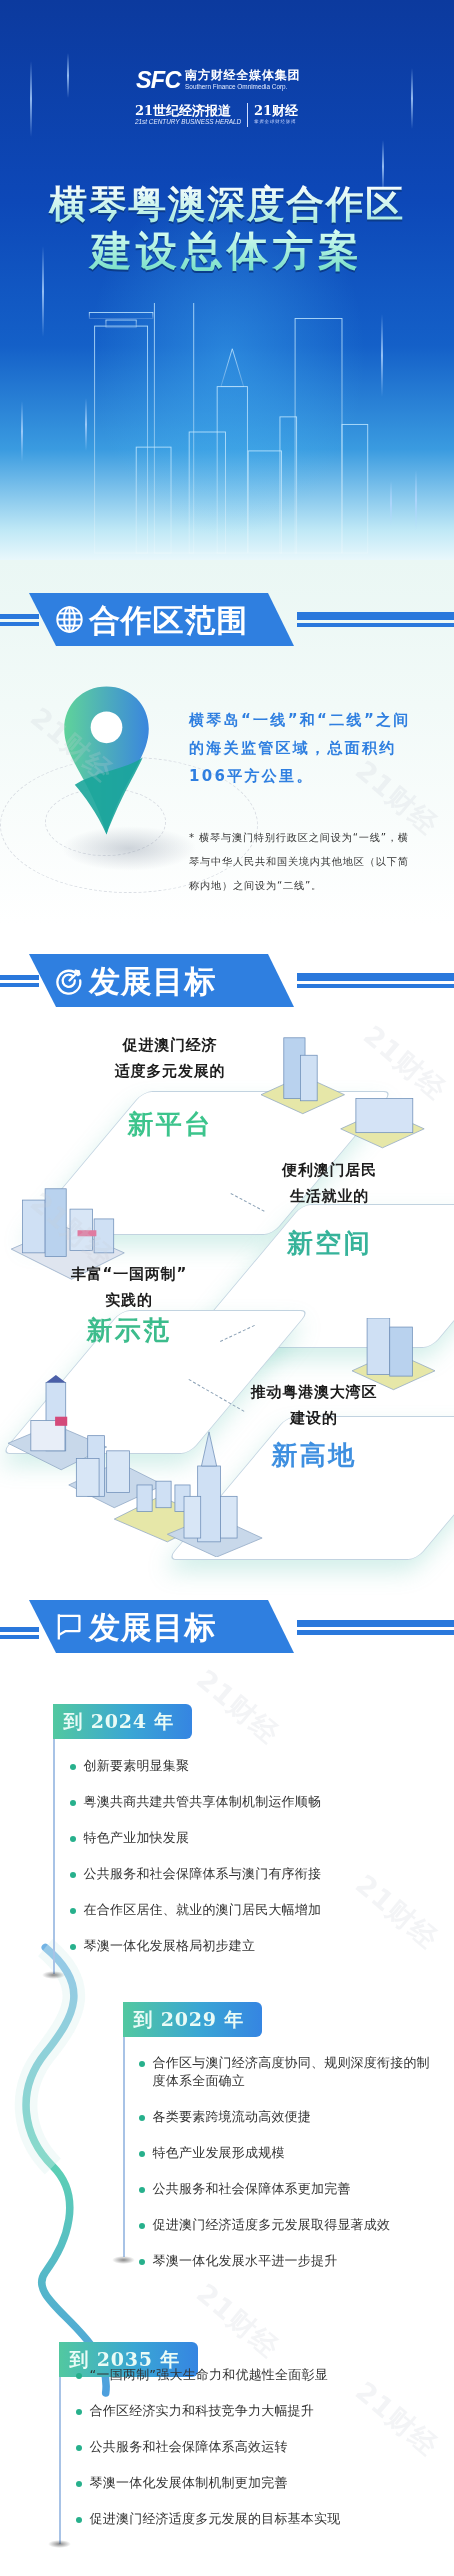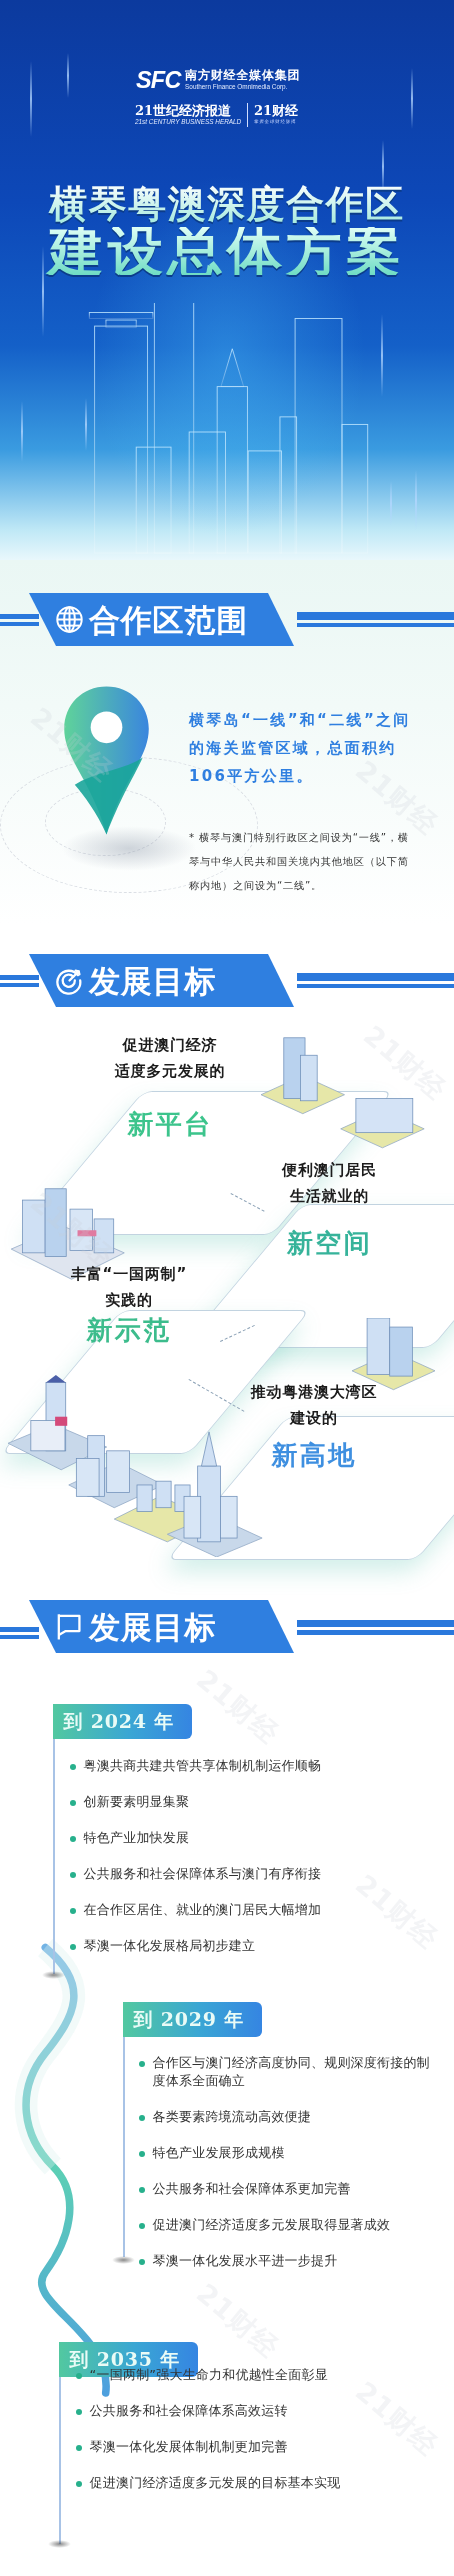--- a/index.html
+++ b/index.html
@@ -20,21 +20,21 @@
   .herald-row { left: 135px; top: 101px; width: 189px; height: 27px; display: flex; align-items: center; }
   .herald-cn { color: #fff; font-family: "DejaVu Serif", "Liberation Serif", serif; font-weight: bold; font-size: 13px; line-height: 15px; }
   .herald-en { color: #e4ecff; font-family: "Liberation Sans", sans-serif; font-style: italic; font-size: 6.4px; line-height: 8.3px; }
   .herald-sep { width: 0.8px; height: 24px; background: #d0ddff; margin: 0 6px; }
   .c21-cn { color: #fff; font-family: "DejaVu Serif", "Liberation Serif", serif; font-weight: bold; font-size: 13px; line-height: 15px; }
   .c21-sub { color: #c8d6ff; font-size: 4.5px; line-height: 7.6px; letter-spacing: 0.8px; }
   .title1, .title2 { left: 0; width: 454px; text-align: center; font-weight: bold; color: #c8f4ee;
      text-shadow: 0 2.3px 0 #0b3c8a, 0 0 10.6px rgba(120,230,220,0.6); letter-spacing: 1.5px; }
   .title1 { top: 182px; font-size: 38px; line-height: 45px;
      background: linear-gradient(180deg,#ffffff,#9ee8dc); -webkit-background-clip: text; background-clip: text; color: transparent; text-shadow: none; filter: drop-shadow(0 2.3px 0 #0b3c8a); }
-  .title2 { top: 227px; font-size: 55px; line-height: 48px; letter-spacing: 4.5px;
+  .title2 { top: 227px; font-size: 41px; line-height: 48px; letter-spacing: 4.5px;
      background: linear-gradient(180deg,#dffff6,#6fdcc4); -webkit-background-clip: text; background-clip: text; color: transparent; text-shadow: none; filter: drop-shadow(0 2.3px 0 #0b3c8a); }
   .skyline { left: 53px; top: 303px; width: 348px; height: 258px; }
 
   
   .banner { left: 0; width: 454px; height: 55px; }
   .banner .lines-left { position: absolute; left: 0; top: 21px; width: 39px; height: 16.7px; }
   .banner .lines-left i, .banner .lines-right i { display: block; height: 4.5px; background: #2a78dc; margin-bottom: 3px; }
   .banner .lines-right { position: absolute; left: 297px; top: 19px; width: 158px; }
   .banner .lines-right i:first-child { height: 7.6px; }
   .banner .plate { position: absolute; left: 29px; top: 0; width: 265px; height: 53px; background: #2f7fe0;
@@ -325,22 +325,22 @@
     </linearGradient>
   </defs>
   <path d="M60 10 C120 60 100 100 60 150 C20 200 30 260 70 300 C110 340 90 400 60 440 C30 480 150 520 140 600" fill="none" stroke="url(#rib)" stroke-width="10" stroke-linecap="round" opacity="0.85"></path>
   <path d="M60 10 C120 60 100 100 60 150 C20 200 30 260 70 300" fill="none" stroke="#d9f0ee" stroke-width="30" opacity="0.35"></path>
 </svg>
 
 <div class="vline" style="left:53px;top:1739px;height:235px;"></div>
 <div class="vline-cap" style="left:42px;top:1971px;"></div>
 <div class="year-box" style="left:53px;top:1704px;">到 2024 年</div>
 <ul class="goal-list" style="left:70px;top:1757px;width:348px;">
+  <li>创新要素明显集聚</li>
   <li>粤澳共商共建共管共享体制机制运作顺畅</li>
-  <li>创新要素明显集聚</li>
   <li>特色产业加快发展</li>
   <li>公共服务和社会保障体系与澳门有序衔接</li>
   <li>在合作区居住、就业的澳门居民大幅增加</li>
   <li>琴澳一体化发展格局初步建立</li>
 </ul>
 
 <div class="vline" style="left:123px;top:2036px;height:221px;"></div>
 <div class="vline-cap" style="left:112px;top:2256px;"></div>
 <div class="year-box" style="left:123px;top:2002px;">到 2029 年</div>
 <ul class="goal-list" style="left:139px;top:2054px;width:295px;">
@@ -350,20 +350,21 @@
   <li>公共服务和社会保障体系更加完善</li>
   <li>促进澳门经济适度多元发展取得显著成效</li>
   <li>琴澳一体化发展水平进一步提升</li>
 </ul>
 
 <div class="vline" style="left:59px;top:2377px;height:167px;"></div>
 <div class="vline-cap" style="left:48px;top:2540px;"></div>
 <div class="year-box" style="left:59px;top:2342px;">到 2035 年</div>
 <ul class="goal-list" style="left:76px;top:2366px;width:356px;">
   <li>“一国两制”强大生命力和优越性全面彰显</li>
+  <li>合作区经济实力和科技竞争力大幅提升</li>
   <li>公共服务和社会保障体系高效运转</li>
   <li>琴澳一体化发展体制机制更加完善</li>
   <li>促进澳门经济适度多元发展的目标基本实现</li>
 </ul>
 
 <div class="wm" style="left:23px;top:727px;">21财经</div>
 <div class="wm" style="left:348px;top:780px;">21财经</div>
 <div class="wm" style="left:356px;top:1045px;">21财经</div>
 <div class="wm" style="left:23px;top:1212px;">21财经</div>
 <div class="wm" style="left:189px;top:1689px;">21财经</div>

